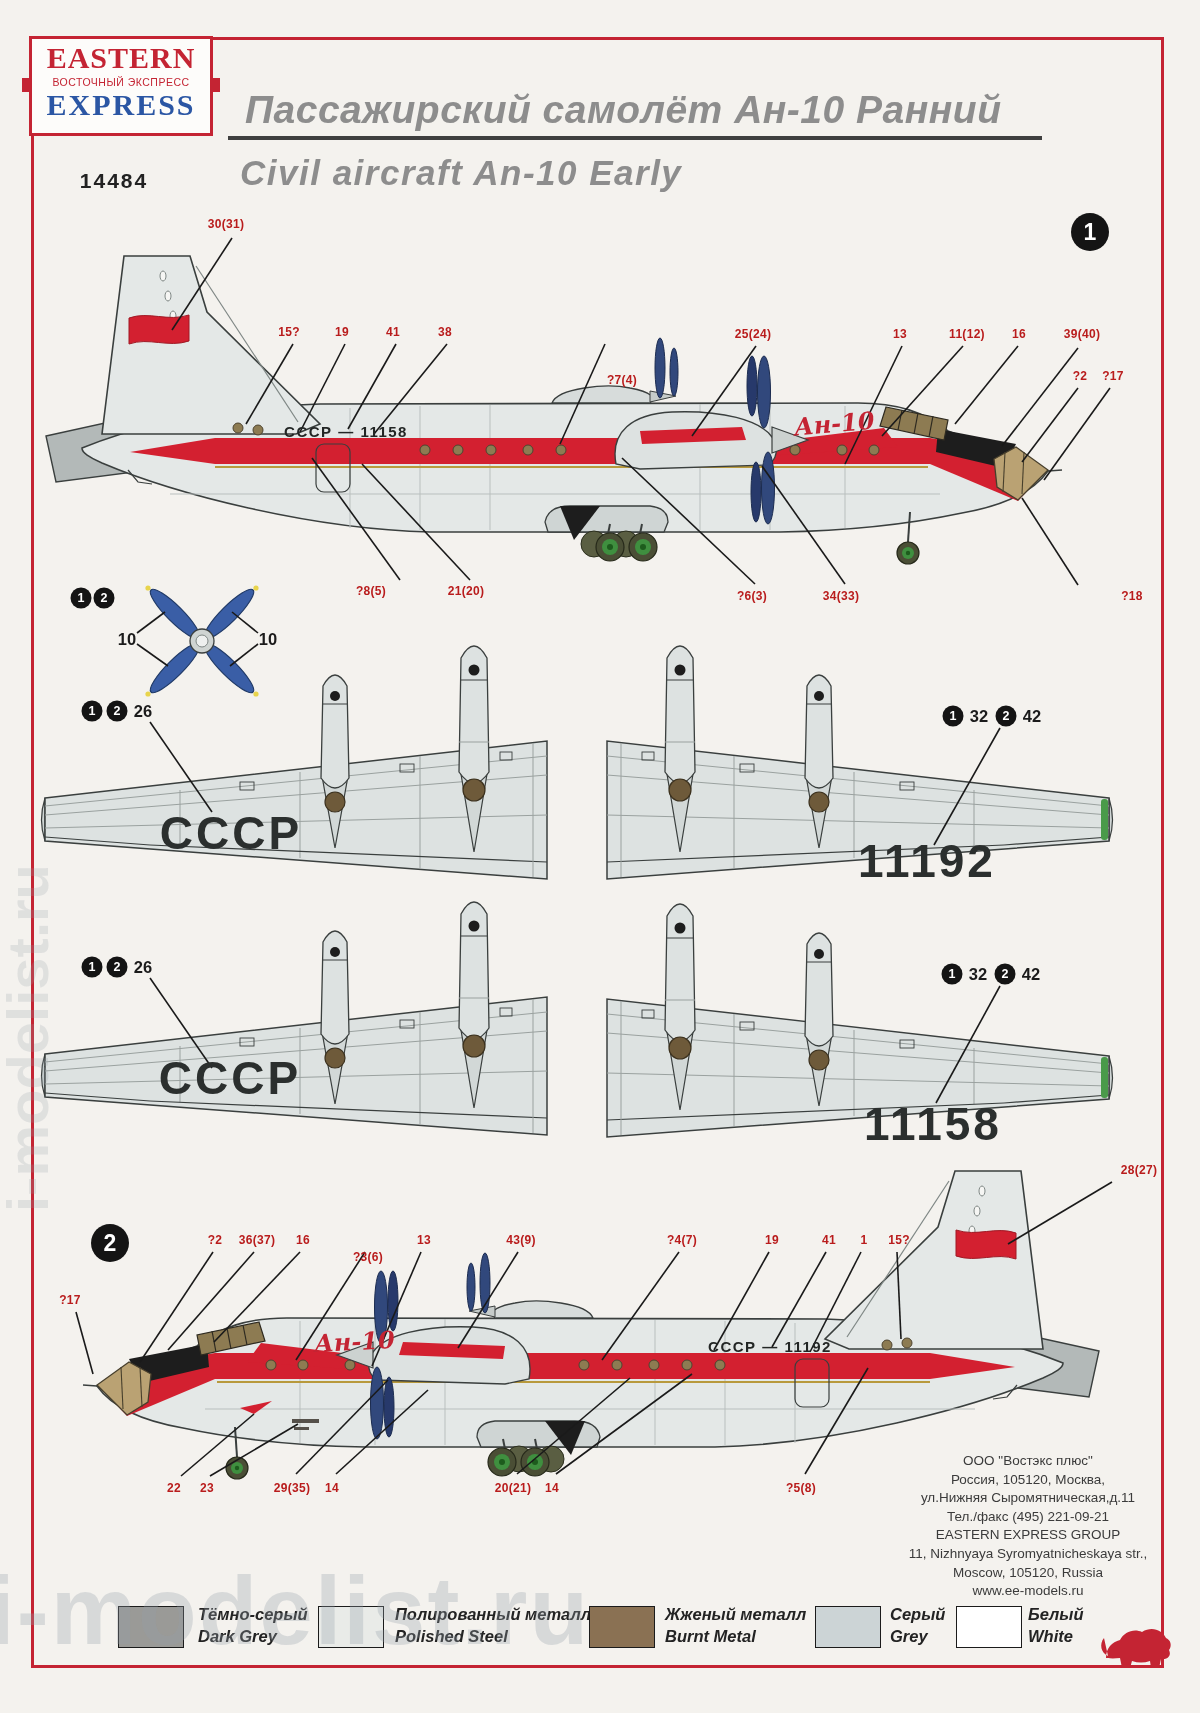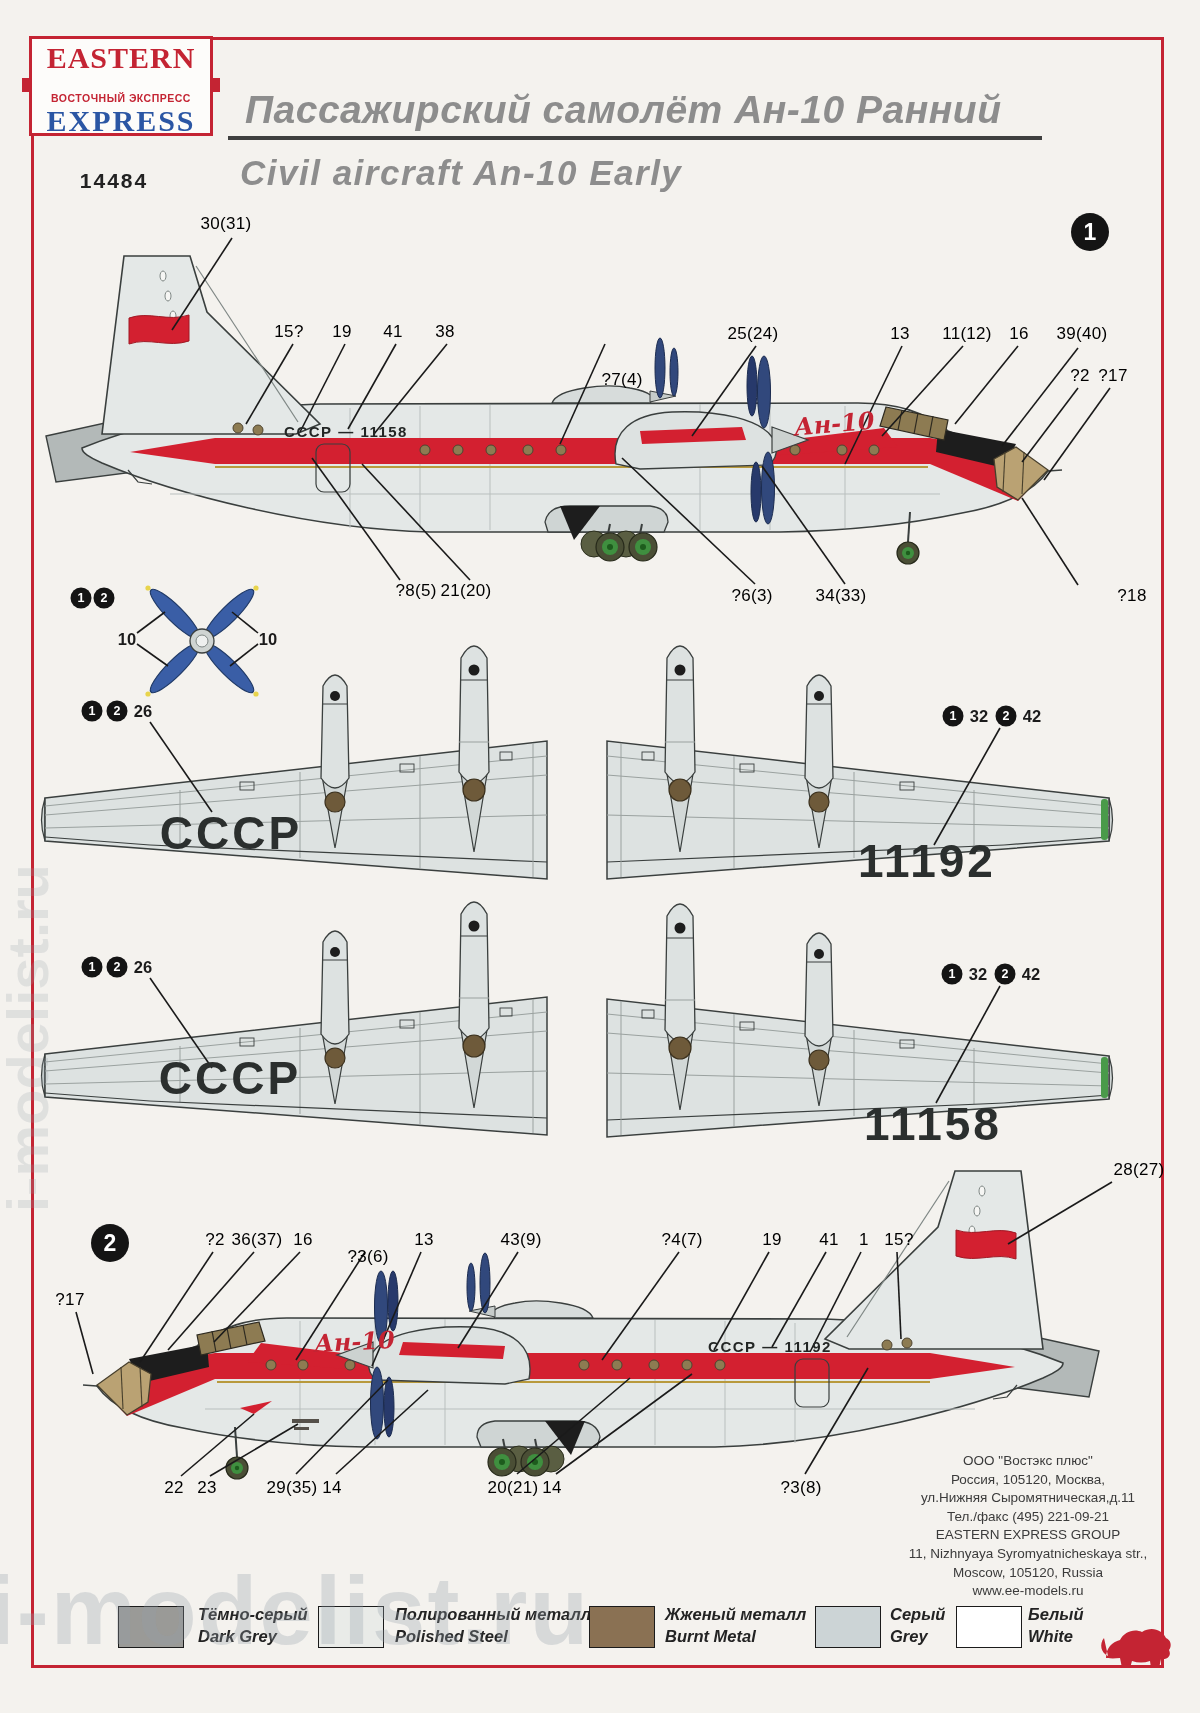--- a/index.html
+++ b/index.html
@@ -2,29 +2,29 @@
 <html><head>
 <meta charset="utf-8">
 <style>
   html,body{margin:0;padding:0;}
   body{background:#e8e6e2;font-family:"Liberation Sans",sans-serif;}
   #page{position:relative;width:1200px;height:1713px;background:#f4f2ee;overflow:hidden;}
   #frame{position:absolute;left:31px;top:37px;width:1127px;height:1625px;border:3.5px solid #c42433;}
   
   #logo-box{position:absolute;left:29px;top:36px;width:184px;height:100px;background:#fdfcfa;border:3.5px solid #c42433;box-sizing:border-box;text-align:center;z-index:5;}
   .brand1{font-family:"Liberation Serif",serif;font-weight:bold;font-size:30px;color:#c42433;letter-spacing:1px;margin-top:2px;}
-  .brand2{font-size:10.5px;font-weight:bold;color:#c42433;letter-spacing:.5px;margin-top:17px;}
+  .brand2{font-size:10.5px;font-weight:normal;color:#c42433;letter-spacing:.5px;margin-top:1px;}
   .brand3{font-family:"Liberation Serif",serif;font-weight:bold;font-size:30px;color:#2b56a4;letter-spacing:2px;}
   .notch{position:absolute;width:9px;height:14px;background:#c42433;top:78px;}
   #kit-number{position:absolute;left:114px;top:169px;transform:translate(-50%,0);font-size:21px;font-weight:bold;color:#222;letter-spacing:2px;}
   #title-ru{position:absolute;left:245px;top:88px;font-size:39px;font-weight:bold;font-style:italic;color:#8d8d8d;letter-spacing:.5px;white-space:nowrap;}
   #title-rule{position:absolute;left:228px;top:136px;width:814px;height:4px;background:#3f3f3f;}
   #title-en{position:absolute;left:240px;top:153px;font-size:35px;font-weight:bold;font-style:italic;color:#8d8d8d;letter-spacing:1.5px;white-space:nowrap;}
   
-  .lbl{position:absolute;transform:translate(-50%,-50%);font-size:17px;font-weight:normal;color:#000000;white-space:nowrap;letter-spacing:.3px;z-index:8;}
+  .lbl{position:absolute;transform:translate(-50%,-50%);font-size:12px;font-weight:bold;color:#b91c1c;white-space:nowrap;letter-spacing:.3px;z-index:8;}
   .badge{position:absolute;width:38px;height:38px;border-radius:50%;background:#141414;color:#fff;font-size:23px;line-height:38px;font-weight:bold;text-align:center;transform:translate(-50%,-50%);z-index:8;}
   .mk{position:absolute;width:21px;height:21px;border-radius:50%;background:#141414;color:#fff;font-size:12.5px;line-height:21px;font-weight:bold;text-align:center;transform:translate(-50%,-50%);z-index:8;}
   .mklbl{position:absolute;transform:translate(-50%,-50%);font-size:16.5px;font-weight:bold;color:#1b1b1b;z-index:8;}
   
   #address{position:absolute;left:868px;top:1452px;width:320px;text-align:center;font-size:13.5px;line-height:18.6px;color:#3b3b3b;z-index:8;}
   #address span{display:block;}
   .swatch{position:absolute;width:66px;height:42px;border:1.7px solid #1b1b1b;box-sizing:border-box;top:1606px;z-index:8;}
   .leg-text{position:absolute;top:1603px;font-size:16.5px;line-height:22px;font-weight:bold;font-style:italic;color:#232323;white-space:nowrap;z-index:8;}
   
   .wm-h{position:absolute;left:-12px;top:1556px;font-size:96px;font-weight:bold;color:rgba(148,158,170,.30);letter-spacing:2px;z-index:9;pointer-events:none;}
@@ -283,21 +283,21 @@
   <div class="lbl" style="left:393px;top:332px;">41</div>
   <div class="lbl" style="left:445px;top:332px;">38</div>
   <div class="lbl" style="left:622px;top:332px;margin-top:48px;">?7(4)</div>
   <div class="lbl" style="left:753px;top:334px;">25(24)</div>
   <div class="lbl" style="left:900px;top:334px;">13</div>
   <div class="lbl" style="left:967px;top:334px;">11(12)</div>
   <div class="lbl" style="left:1019px;top:334px;">16</div>
   <div class="lbl" style="left:1082px;top:334px;">39(40)</div>
   <div class="lbl" style="left:1080px;top:376px;">?2</div>
   <div class="lbl" style="left:1113px;top:376px;">?17</div>
-  <div class="lbl" style="left:416px;top:591px;">?8(5)</div>
+  <div class="lbl" style="left:371px;top:591px;">?8(5)</div>
   <div class="lbl" style="left:466px;top:591px;">21(20)</div>
   <div class="lbl" style="left:752px;top:596px;">?6(3)</div>
   <div class="lbl" style="left:841px;top:596px;">34(33)</div>
   <div class="lbl" style="left:1132px;top:596px;">?18</div>
 
   <div class="mk" style="left:81px;top:598px;">1</div>
   <div class="mk" style="left:104px;top:598px;">2</div>
   <div class="mklbl" style="left:127px;top:639px;">10</div>
   <div class="mklbl" style="left:268px;top:639px;">10</div>
 
@@ -329,21 +329,21 @@
   <div class="lbl" style="left:829px;top:1240px;">41</div>
   <div class="lbl" style="left:864px;top:1240px;">1</div>
   <div class="lbl" style="left:899px;top:1240px;">15?</div>
   <div class="lbl" style="left:70px;top:1300px;">?17</div>
   <div class="lbl" style="left:174px;top:1488px;">22</div>
   <div class="lbl" style="left:207px;top:1488px;">23</div>
   <div class="lbl" style="left:292px;top:1488px;">29(35)</div>
   <div class="lbl" style="left:332px;top:1488px;">14</div>
   <div class="lbl" style="left:513px;top:1488px;">20(21)</div>
   <div class="lbl" style="left:552px;top:1488px;">14</div>
-  <div class="lbl" style="left:801px;top:1488px;">?3(8)</div>
+  <div class="lbl" style="left:801px;top:1488px;">?5(8)</div>
 
   <div id="address">
     <span>ООО "Востэкс плюс"</span>
     <span>Россия, 105120, Москва,</span>
     <span>ул.Нижняя Сыромятническая,д.11</span>
     <span>Тел./факс (495) 221-09-21</span>
     <span>EASTERN EXPRESS GROUP</span>
     <span>11, Nizhnyaya Syromyatnicheskaya str.,</span>
     <span>Moscow, 105120, Russia</span>
     <span>www.ee-models.ru</span>

